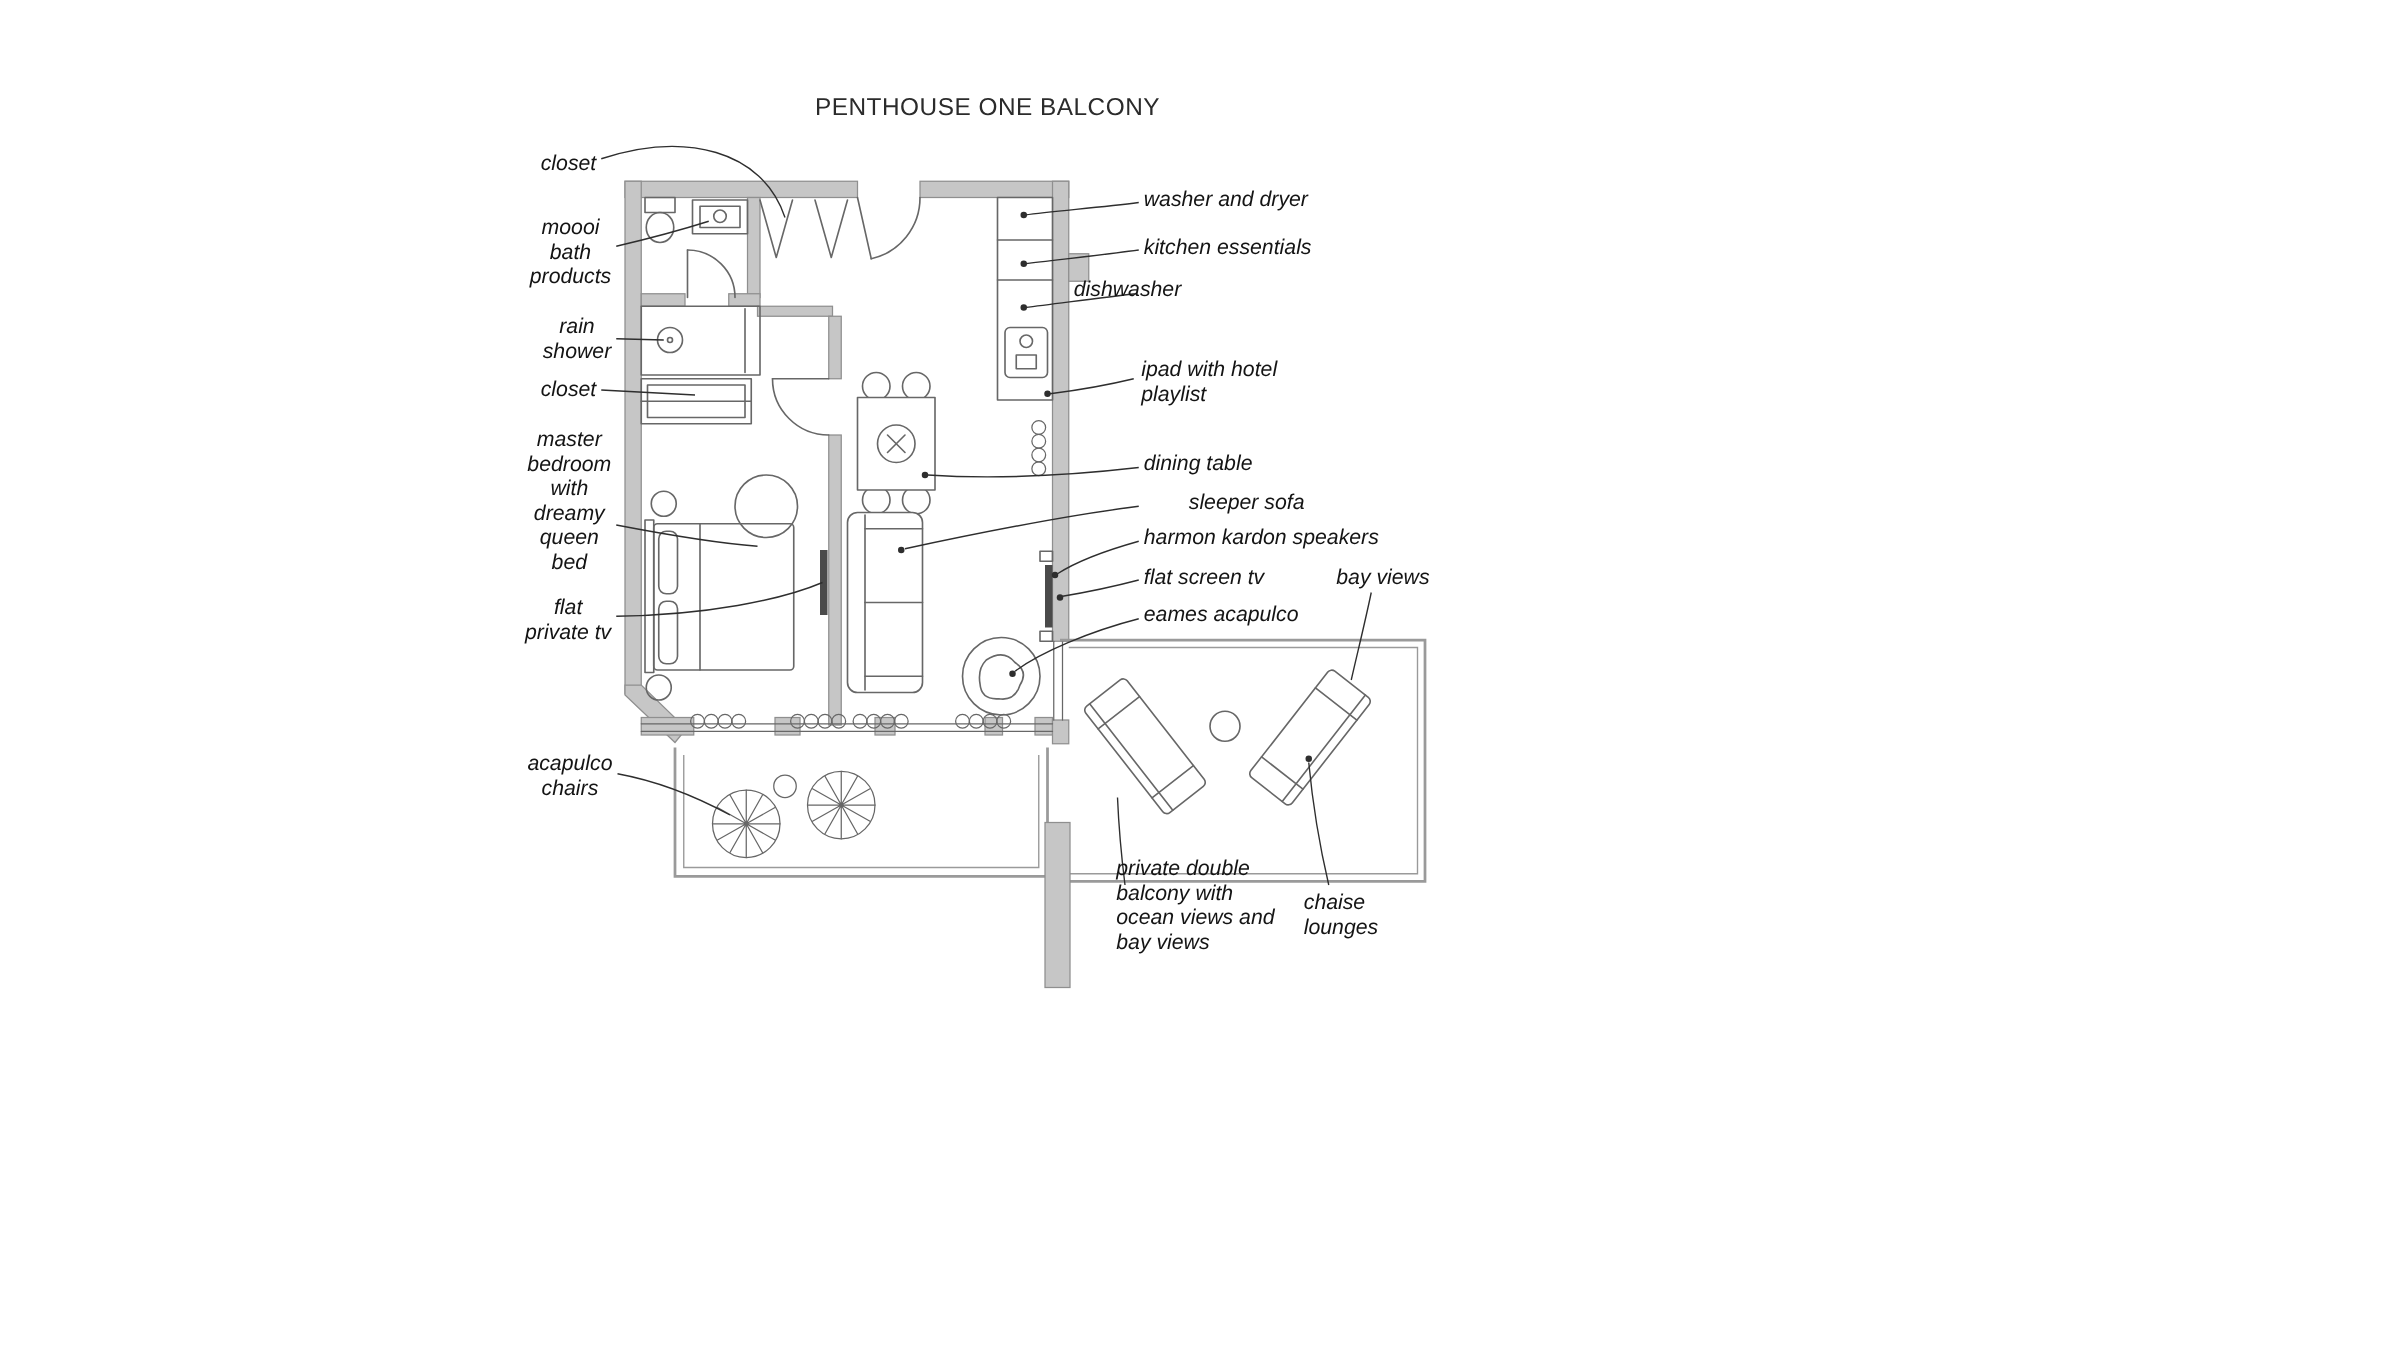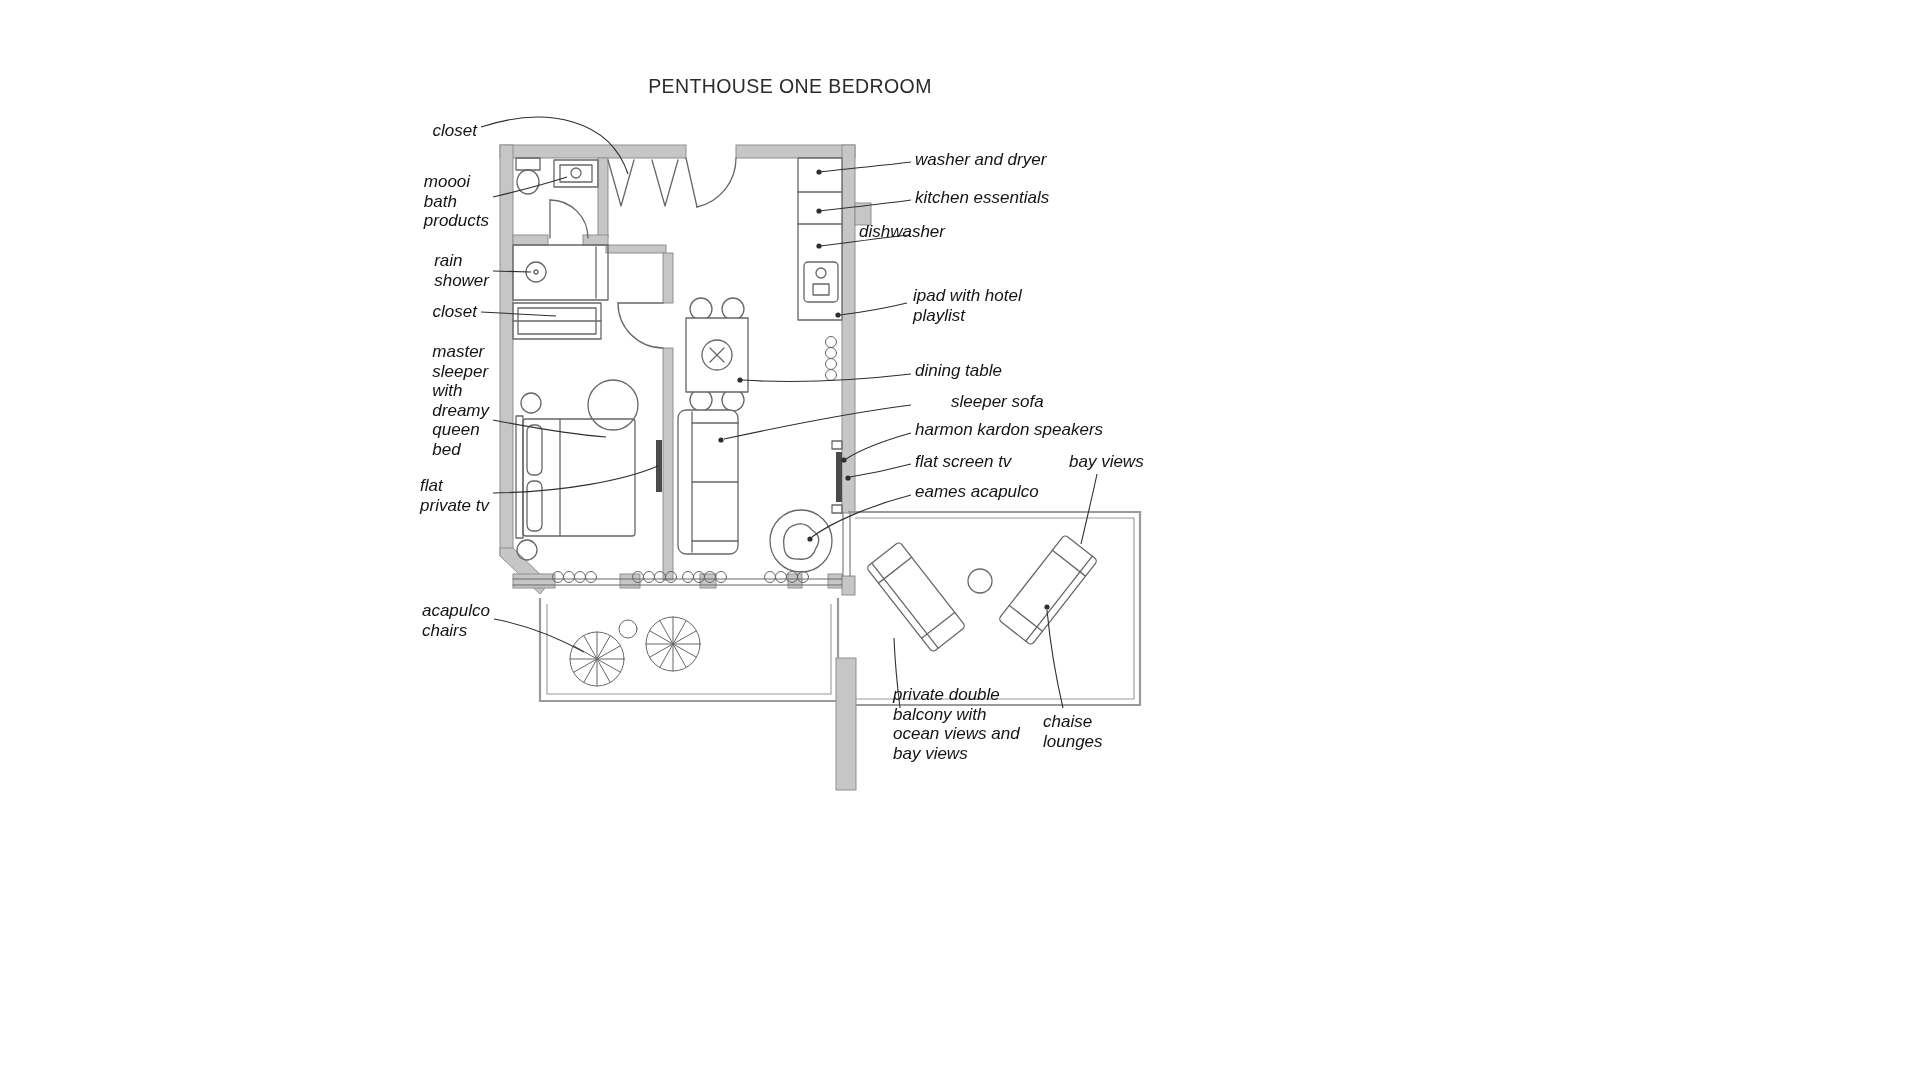--- a/index.html
+++ b/index.html
@@ -12,21 +12,21 @@
   #plan-svg { position:absolute; left:0; top:0; }
   .title {
     position:absolute; left:590px; top:75px; width:400px;
     text-align:center; font-size:19.5px; line-height:23.5px;
     letter-spacing:.4px; color:#2b2b2b;
   }
   .label {
     position:absolute; font-style:italic; font-size:17px;
     line-height:19.6px; color:var(--text,#141414); white-space:pre-line;
   }
-  .lab-l { text-align:left; }
+  .lab-l { text-align:center; }
   
   .wall { fill:var(--wall,#c6c6c6); stroke:var(--wall_stroke,#8f8f8f); stroke-width:1; }
   .ln { fill:none; stroke:var(--line,#676767); stroke-width:1.3; stroke-linecap:round; stroke-linejoin:round; }
   .thin { stroke-width:1; }
   .fill-dark { fill:var(--dark,#4a4a4a); stroke:none; }
   .rail { fill:none; stroke:var(--rail,#9a9a9a); stroke-width:2.2; }
   .rail-in { stroke-width:1.1; }
   .leader { fill:none; stroke:var(--leader,#2e2e2e); stroke-width:1.1; }
   .dot { fill:var(--leader,#2e2e2e); stroke:none; }
 </style>
@@ -224,32 +224,32 @@
       <circle class="dot" cx="740" cy="380" r="2.6"></circle>
       <circle class="dot" cx="721" cy="440" r="2.6"></circle>
       <circle class="dot" cx="844" cy="460" r="2.6"></circle>
       <circle class="dot" cx="848" cy="478" r="2.6"></circle>
       <circle class="dot" cx="810" cy="539" r="2.6"></circle>
       <circle class="dot" cx="1047" cy="607" r="2.6"></circle>
     </g>
   </svg>
 
   <div class="title">
-    <div>PENTHOUSE ONE BEDROOM</div>
+    <div>PENTHOUSE ONE BALCONY</div>
   </div>
 
   <div class="label lab-l" style="right:1442px;top:121px">closet</div>
   <div class="label lab-l" style="right:1430px;top:172px">moooi
 bath
 products</div>
   <div class="label lab-l" style="right:1430px;top:251px">rain
 shower</div>
   <div class="label lab-l" style="right:1442px;top:302px">closet</div>
   <div class="label lab-l" style="right:1430px;top:342px">master
-sleeper
+bedroom
 with
 dreamy
 queen
 bed</div>
   <div class="label lab-l" style="right:1430px;top:476px">flat
 private tv</div>
   <div class="label lab-l" style="right:1429px;top:601px">acapulco
 chairs</div>
 
   <div class="label" style="left:915px;top:150px">washer and dryer</div>

